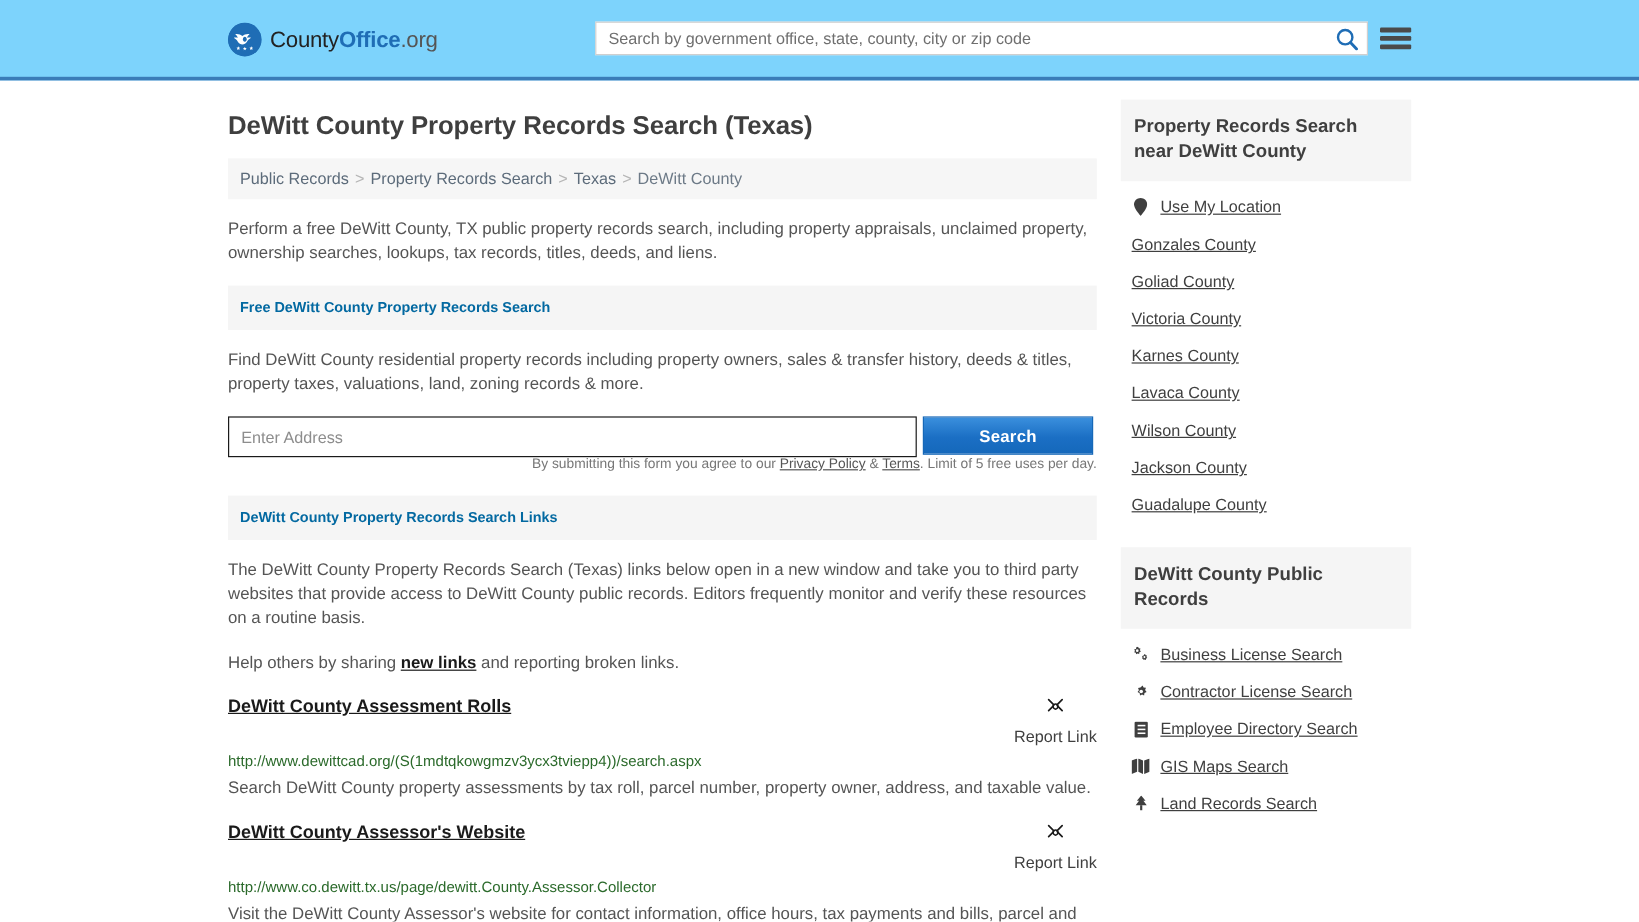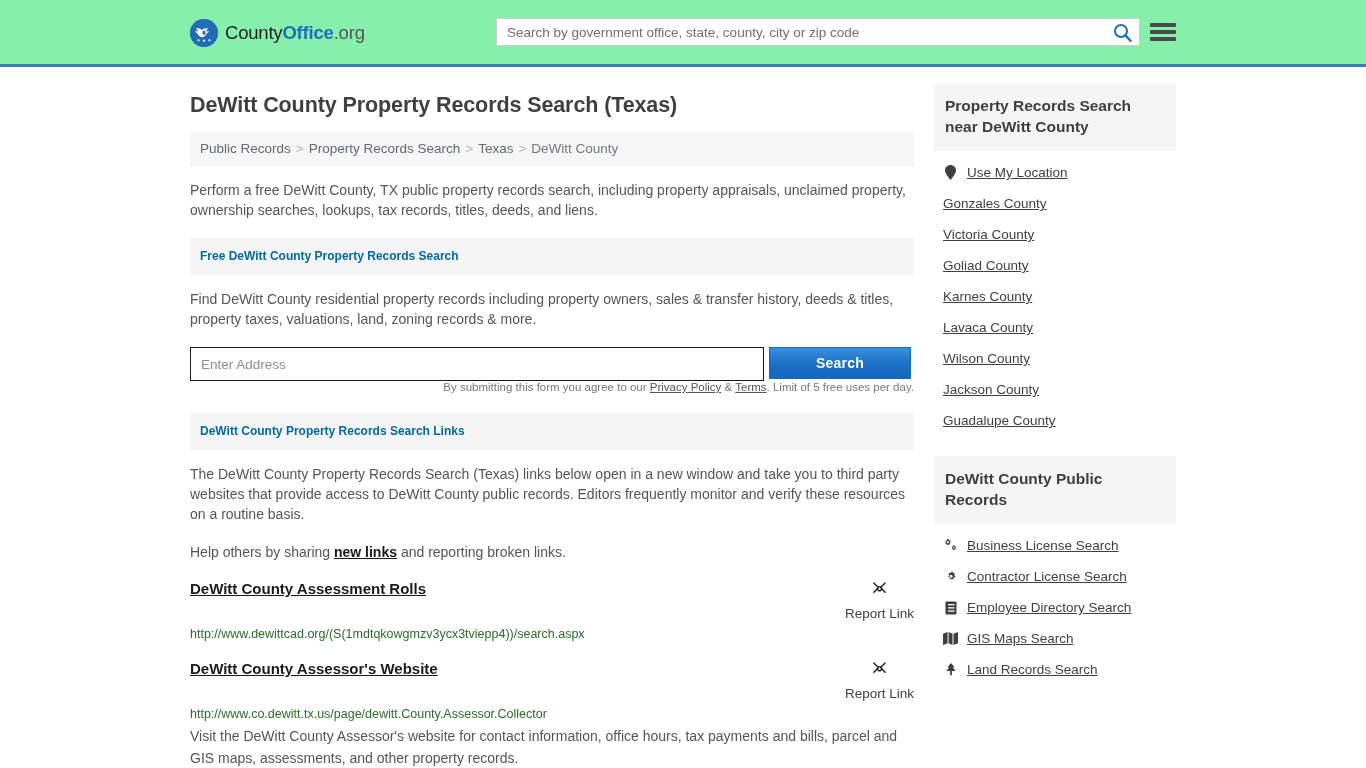--- a/index.html
+++ b/index.html
@@ -9,21 +9,21 @@
     overflow: hidden;
     background: #ffffff;
     font-family: "Liberation Sans", sans-serif;
     -webkit-font-smoothing: antialiased;
   }
 
   
   .site-header {
     position: relative;
     height: 67px;
-    background: #86efac;
+    background: #7dd3fc;
     border-bottom: 3px solid #3a7cb8;
     display: flex;
     align-items: center;
   }
   .brand {
     position: absolute;
     left: 190px; top: 19px;
     display: flex; align-items: center;
     text-decoration: none;
     cursor: pointer;
@@ -328,20 +328,21 @@
             <span>
               <svg width="15" height="15" viewBox="0 0 16 16" aria-hidden="true">
                 <path d="M2 3.2l4.4 4.4M2 13l4.2-4.2M14 3.2L9.6 7.6M14 13L9.8 8.8" stroke="#1a1a1a" stroke-width="1.5" fill="none" stroke-linecap="round"></path>
                 <path d="M6.6 7.9c1-1 2.2-1 3 0 .9.9.9 2.1 0 3-.9.9-2.1.9-3 0-.9-.9-.9-2.1 0-3z" fill="none" stroke="#1a1a1a" stroke-width="1.4"></path>
               </svg>
             </span>
             <span>Report Link</span>
           </div>
         </div>
         <a class="link-url">http://www.dewittcad.org/(S(1mdtqkowgmzv3ycx3tviepp4))/search.aspx</a>
+        <p class="link-desc">Search DeWitt County property assessments by tax roll, parcel number, property owner, address, and taxable value.</p>
       </div>
 
       <div class="link-item">
         <div class="link-item-head">
           <a class="link-title">DeWitt County Assessor's Website</a>
           <div class="report-link">
             <span>
               <svg width="15" height="15" viewBox="0 0 16 16" aria-hidden="true">
                 <path d="M2 3.2l4.4 4.4M2 13l4.2-4.2M14 3.2L9.6 7.6M14 13L9.8 8.8" stroke="#1a1a1a" stroke-width="1.5" fill="none" stroke-linecap="round"></path>
                 <path d="M6.6 7.9c1-1 2.2-1 3 0 .9.9.9 2.1 0 3-.9.9-2.1.9-3 0-.9-.9-.9-2.1 0-3z" fill="none" stroke="#1a1a1a" stroke-width="1.4"></path>
@@ -366,24 +367,24 @@
               <svg width="11" height="15" viewBox="0 0 11 15" aria-hidden="true">
                 <path d="M5.5 0C2.5 0 0 2.4 0 5.3 0 9 5.5 15 5.5 15S11 9 11 5.3C11 2.4 8.5 0 5.5 0z" fill="#3f3f3f"></path>
               </svg>
             </span>
             <a>Use My Location</a>
           </li>
           <li>
               <a>Gonzales County</a>
             </li>
           <li>
+              <a>Goliad County</a>
+            </li>
+          <li>
               <a>Victoria County</a>
-            </li>
-          <li>
-              <a>Goliad County</a>
             </li>
           <li>
               <a>Karnes County</a>
             </li>
           <li>
               <a>Lavaca County</a>
             </li>
           <li>
               <a>Wilson County</a>
             </li>

